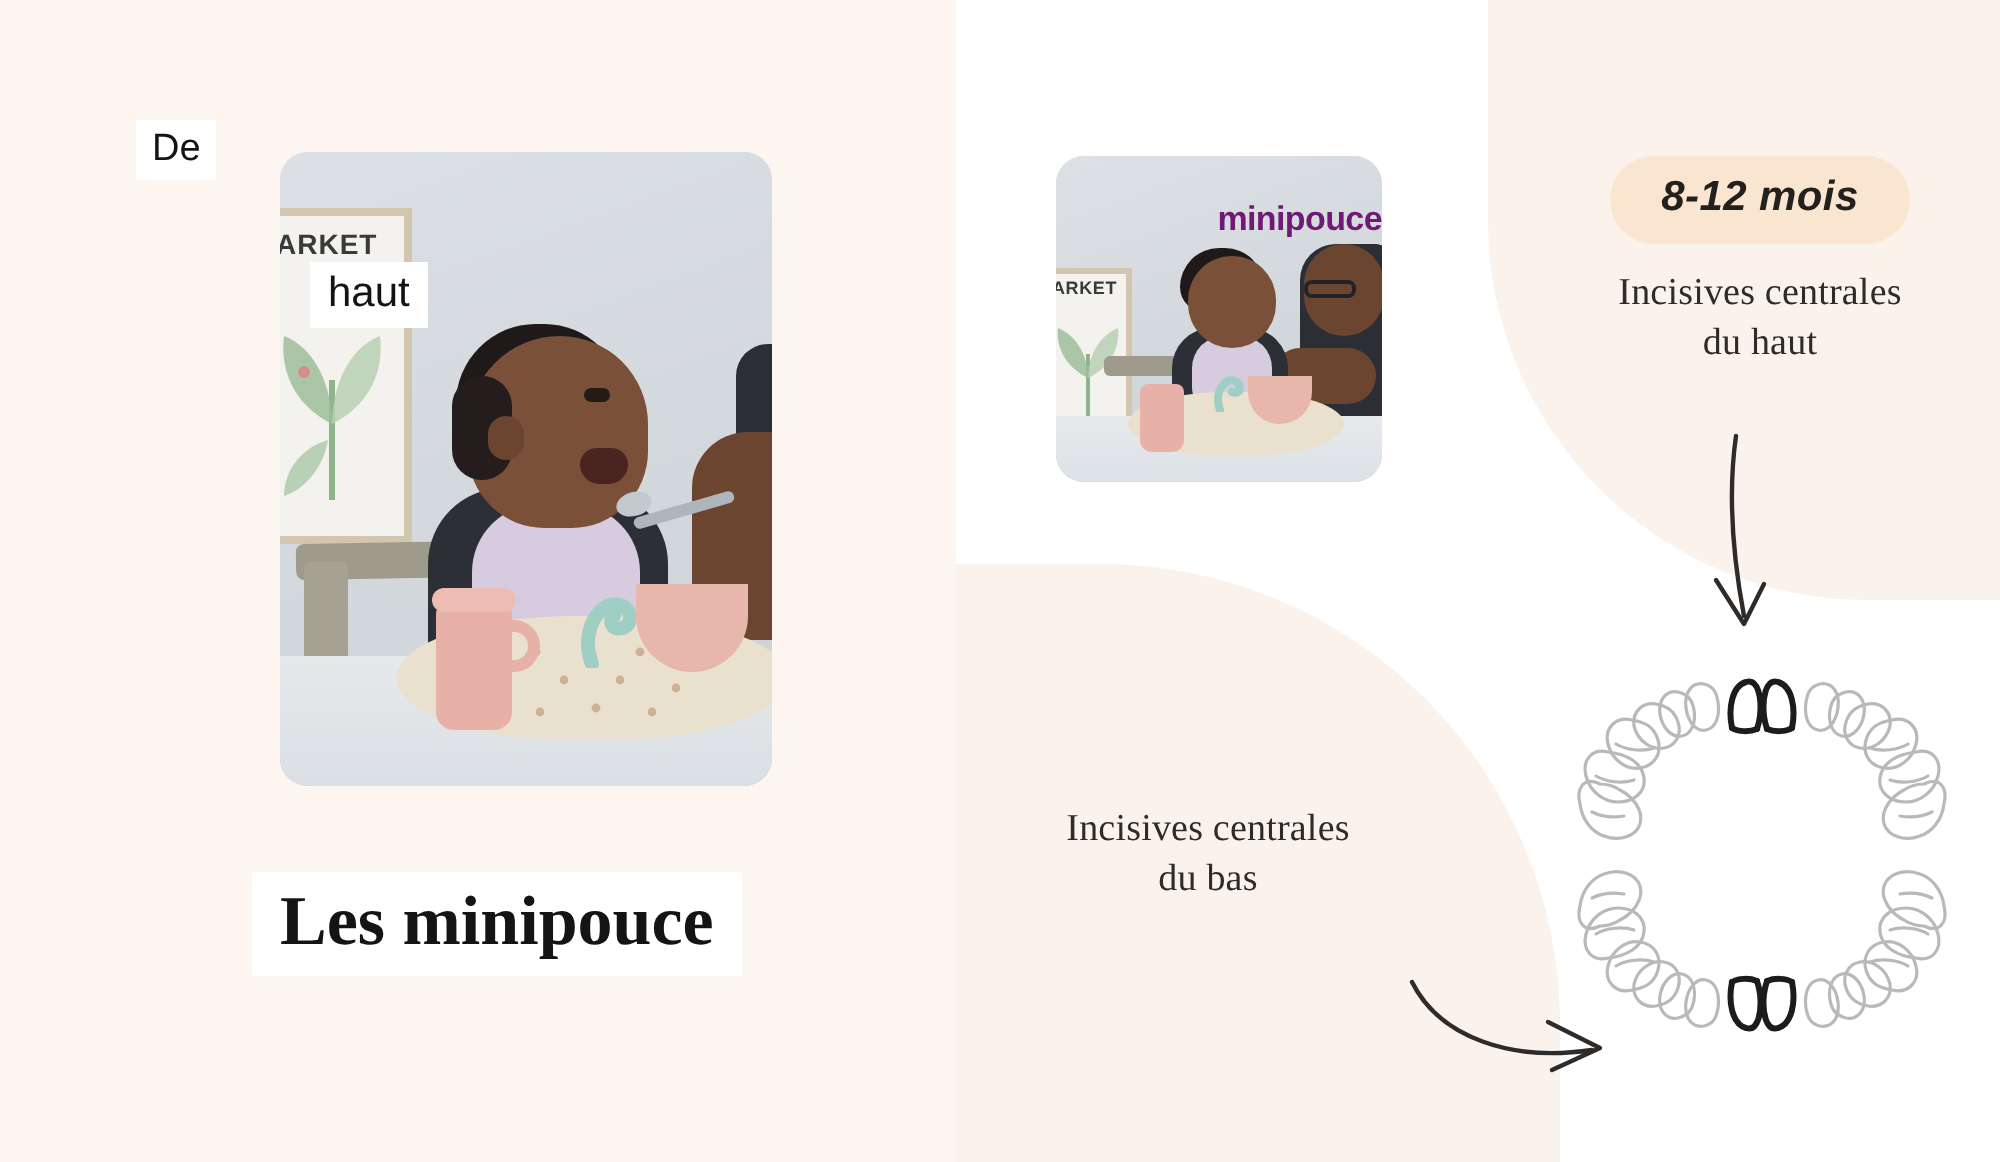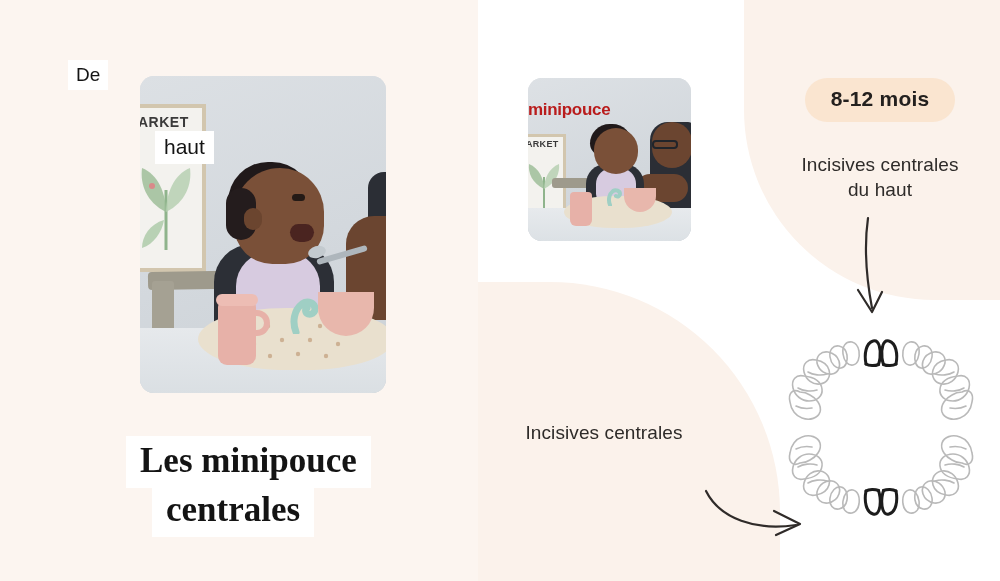--- a/index.html
+++ b/index.html
@@ -270,22 +270,22 @@
     position:absolute; left:108px; top:96px; width:52px; height:28px;
     background:#6B4530; border-radius:14px;
   }
   .ps-glasses {
     position:absolute; left:124px; top:62px; width:26px; height:9px;
     border:2px solid #20242a; border-radius:4px; box-sizing:border-box;
   }
   .ps-logo {
     position: absolute;
     left: 0; right: 0; top: 22px;
-    text-align: left;
-    color: #b91c1c;
+    text-align: right;
+    color: #701a75;
     font-family: "Liberation Sans", sans-serif;
     font-size: 17px;
     font-weight: 700;
     letter-spacing: -0.3px;
   }
 
   
   .hl-de {
     position: absolute;
     left: 68px; top: 60px;
@@ -339,25 +339,26 @@
   .badge {
     display: inline-block;
     background: #FAE5D0;
     color: #23201E;
     font-family: "Liberation Sans", sans-serif;
     font-size: 21px;
     font-weight: 700;
     border-radius: 22px;
     padding: 9px 26px 11px 26px;
     letter-spacing: .2px;
+    font-style: italic;
   }
   .step-desc {
-    margin-top: 30px;
+    margin-top: 12px;
     color: #2E2B29;
-    font-family: Liberation Sans, sans-serif;
+    font-family: Liberation Serif, serif;
     font-size: 19px;
     line-height: 1.34;
     letter-spacing: .1px;
   }
   .step-top { left: 760px; top: 78px; width: 240px; }
   .step-bottom { left: 484px; top: 390px; width: 240px; }
 
   
   .arrow-down { position: absolute; left: 838px; top: 214px; width: 70px; height: 106px; }
   .arrow-curve { position: absolute; left: 700px; top: 485px; width: 110px; height: 58px; }
@@ -429,21 +430,20 @@
     <div class="pm-cup"></div>
     <div class="pm-cup-lid"></div>
     <div class="pm-spoon"></div>
     <div class="pm-spoon-head"></div>
   </div>
 
   <div class="hl-de">De</div>
   <div class="hl-mois">haut</div>
 
   <div class="title-line l1">Les minipouce</div>
-  <div class="title-line l2">centrales</div>
 
   <div class="photo-small">
     <div class="ps-wall"></div>
     <div class="ps-poster">
       <div class="ps-poster-text">ARKET</div>
       <svg viewBox="0 0 40 60" width="40" height="60" style="position:absolute;left:0;top:18px;">
         <path d="M20 56 L20 22" stroke="#8FB48C" stroke-width="2" fill="none"></path>
         <path d="M20 34 C8 28 4 18 5 9 C15 13 20 24 20 34 Z" fill="#9DBE99" opacity="0.85"></path>
         <path d="M20 34 C32 28 36 18 35 9 C25 13 20 24 20 34 Z" fill="#B6D0B2" opacity="0.85"></path>
       </svg>
@@ -471,20 +471,21 @@
     <div class="badge">8-12 mois</div>
     <div class="step-desc">
       <div>Incisives centrales</div>
       <div>du haut</div>
     </div>
   </div>
 
   <div class="step step-bottom">
     <div class="step-desc">
       <div>Incisives centrales</div>
+      <div>du bas</div>
     </div>
   </div>
 
   <svg class="arrow-down" viewBox="0 0 70 106">
     <path d="M30 4 C26 32 28 62 34 94" stroke="#2F2B29" stroke-width="2.2" fill="none" stroke-linecap="round"></path>
     <path d="M20 76 L34 98 L44 78" stroke="#2F2B29" stroke-width="2.2" fill="none" stroke-linecap="round" stroke-linejoin="round"></path>
   </svg>
 
   <svg class="arrow-curve" viewBox="0 0 110 58">
     <path d="M6 6 C20 34 56 46 96 40" stroke="#2F2B29" stroke-width="2.2" fill="none" stroke-linecap="round"></path>

